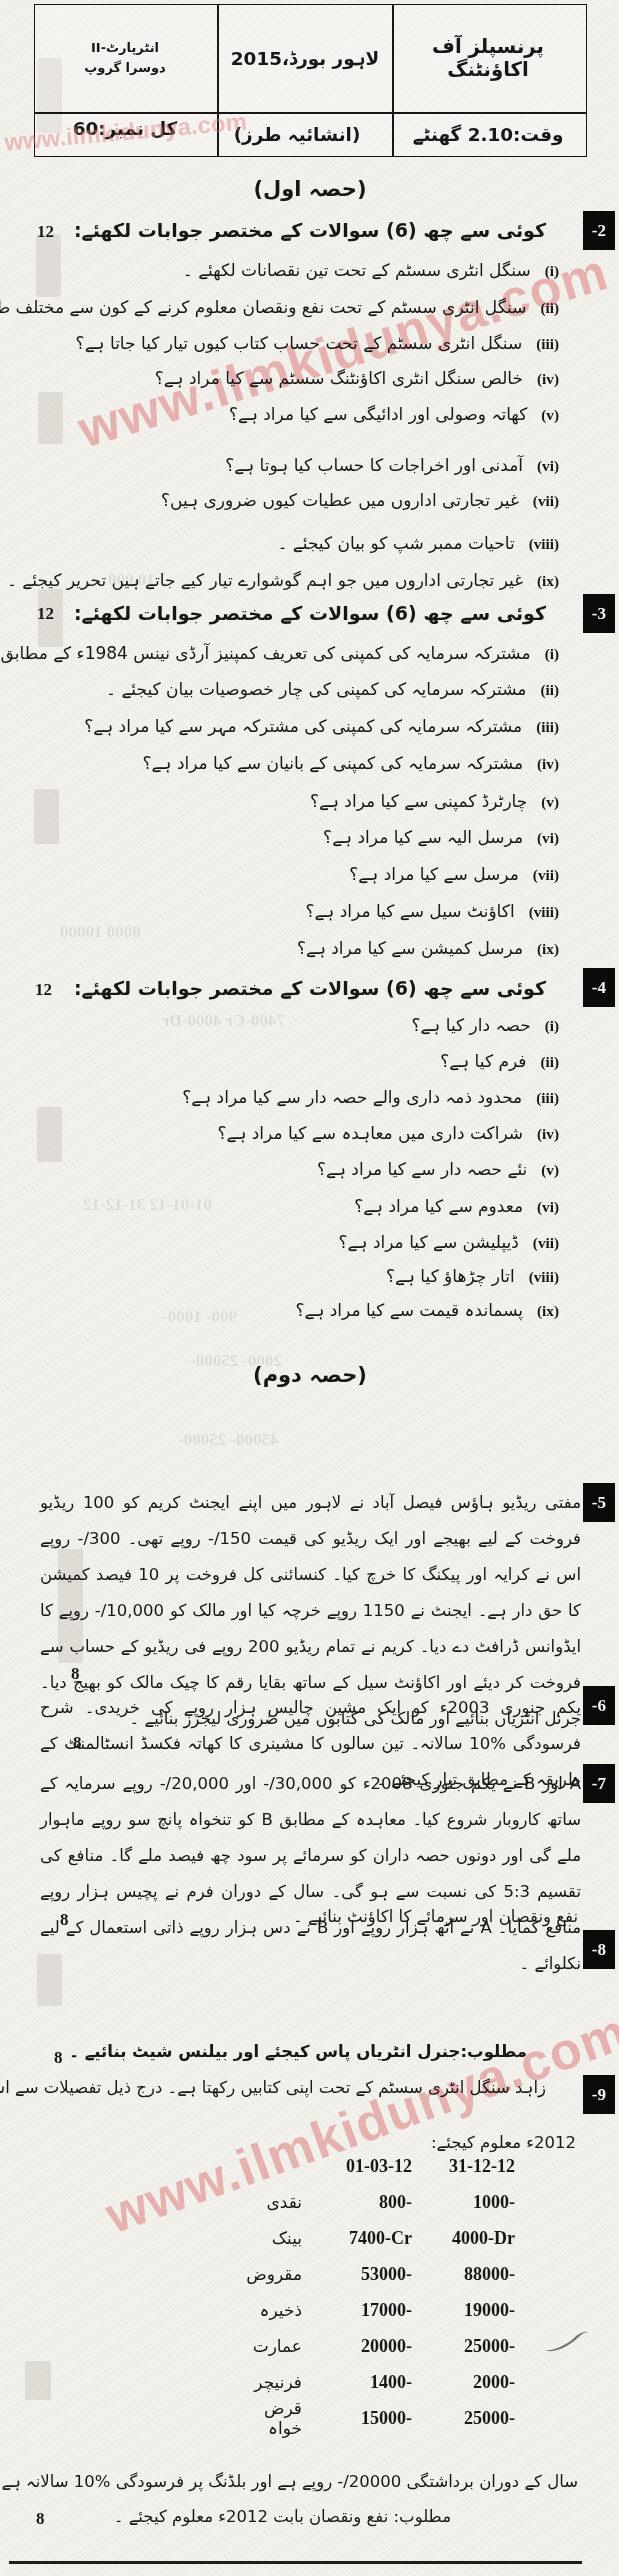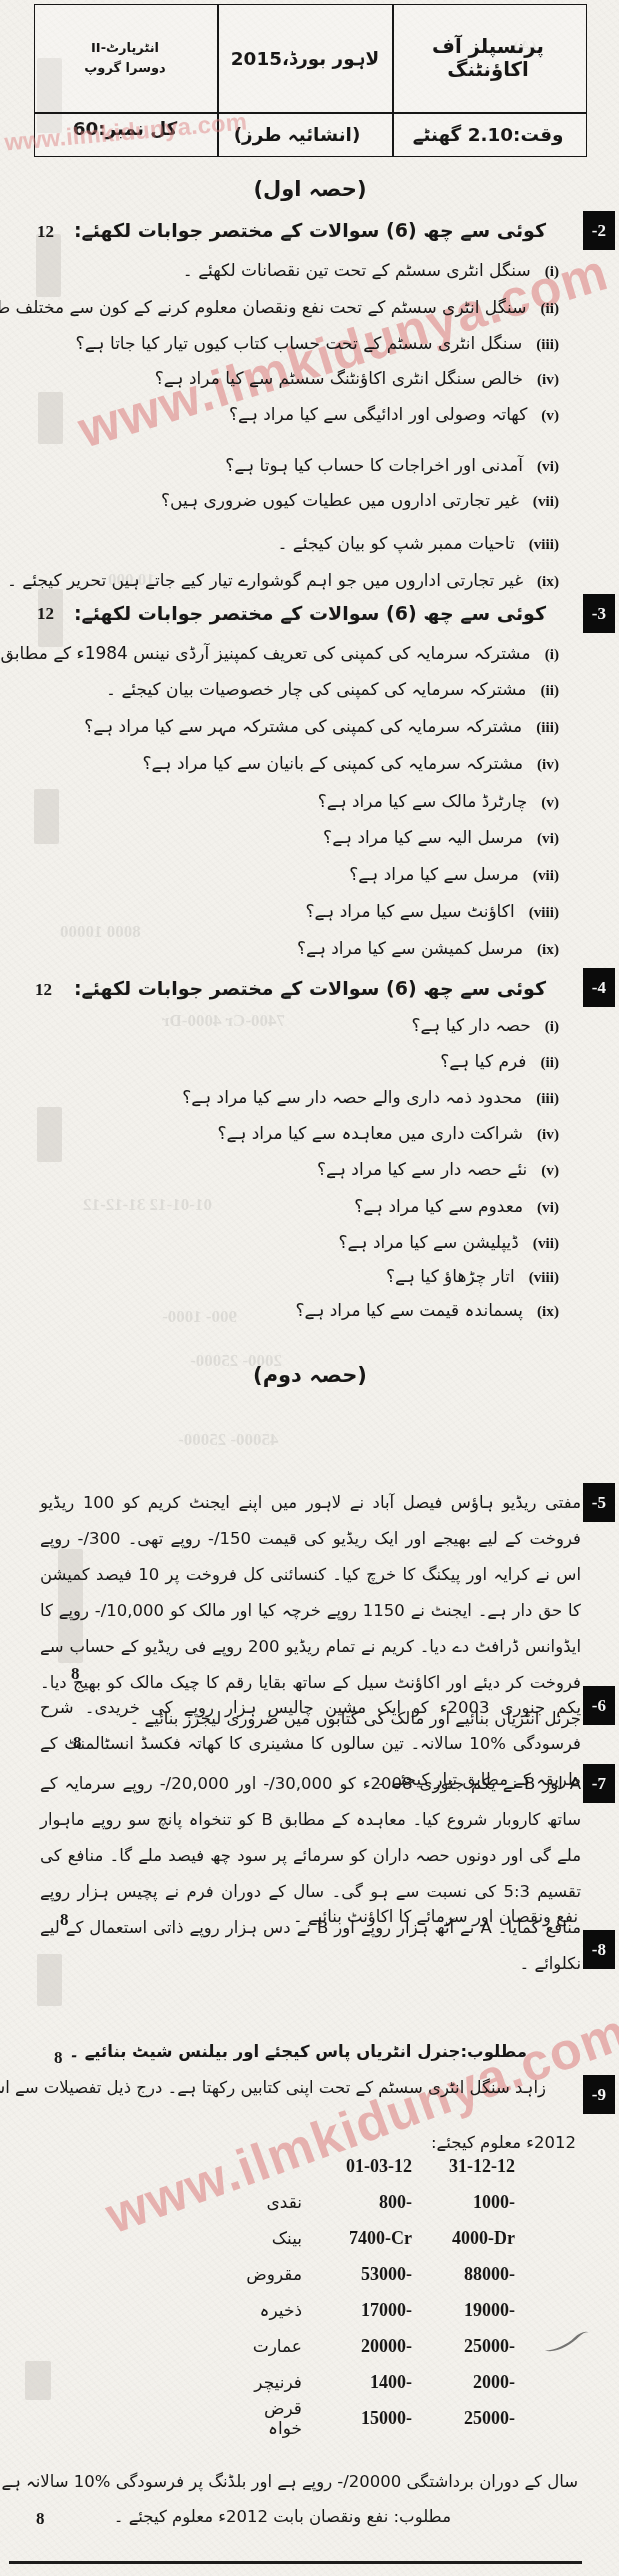--- a/index.html
+++ b/index.html
@@ -153,21 +153,21 @@
   <div class="item" style="top:716px;">
       <span class="inum">(iii)</span>
       <span class="itxt">مشترکہ سرمایہ کی کمپنی کی مشترکہ مہر سے کیا مراد ہے؟</span>
     </div>
   <div class="item" style="top:753px;">
       <span class="inum">(iv)</span>
       <span class="itxt">مشترکہ سرمایہ کی کمپنی کے بانیان سے کیا مراد ہے؟</span>
     </div>
   <div class="item" style="top:791px;">
       <span class="inum">(v)</span>
-      <span class="itxt">چارٹرڈ مالک سے کیا مراد ہے؟</span>
+      <span class="itxt">چارٹرڈ کمپنی سے کیا مراد ہے؟</span>
     </div>
   <div class="item" style="top:827px;">
       <span class="inum">(vi)</span>
       <span class="itxt">مرسل الیہ سے کیا مراد ہے؟</span>
     </div>
   <div class="item" style="top:864px;">
       <span class="inum">(vii)</span>
       <span class="itxt">مرسل سے کیا مراد ہے؟</span>
     </div>
   <div class="item" style="top:901px;">

